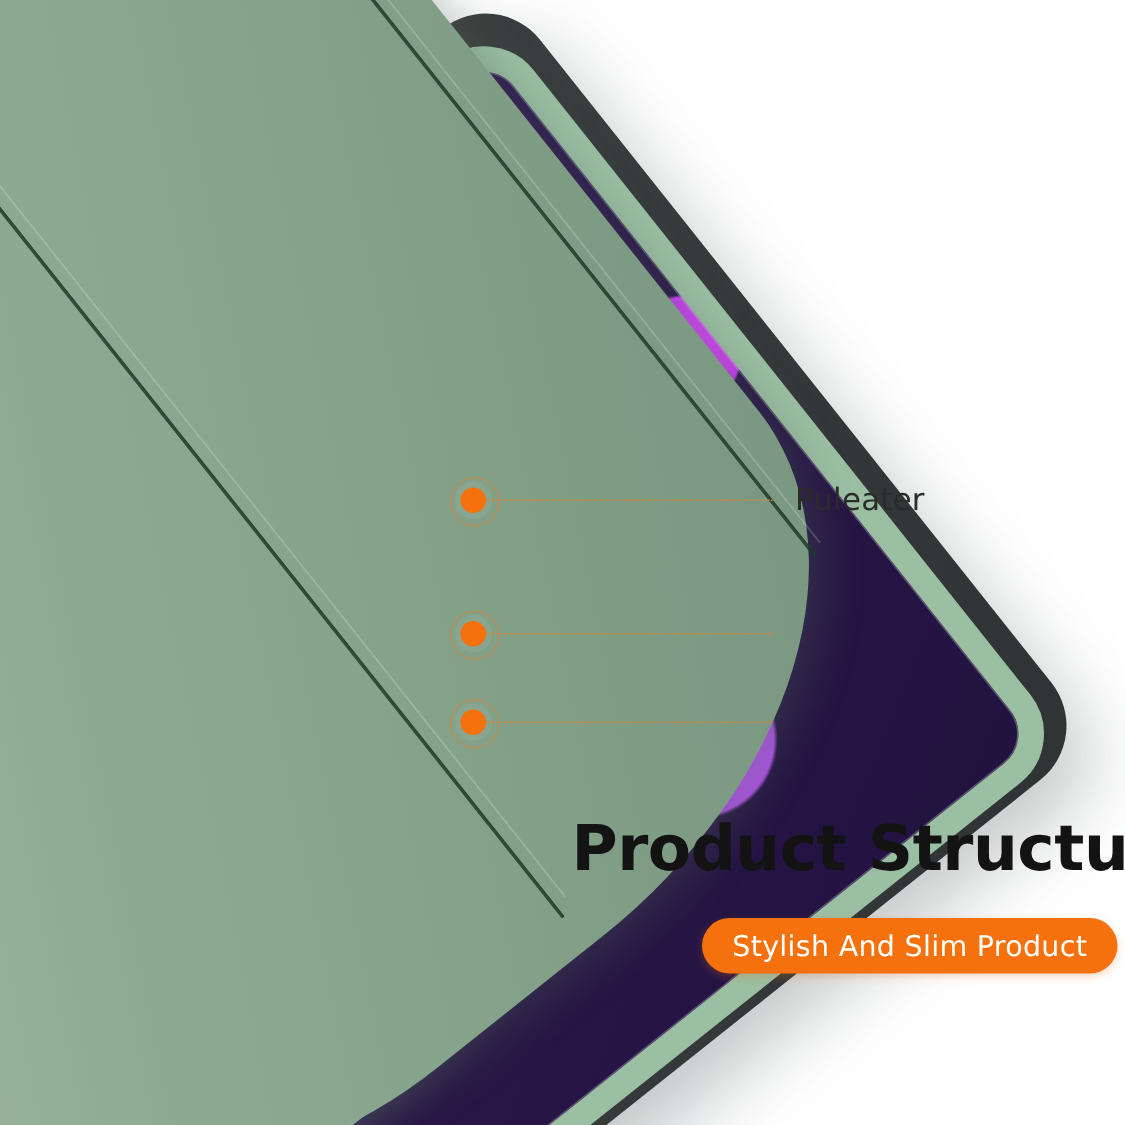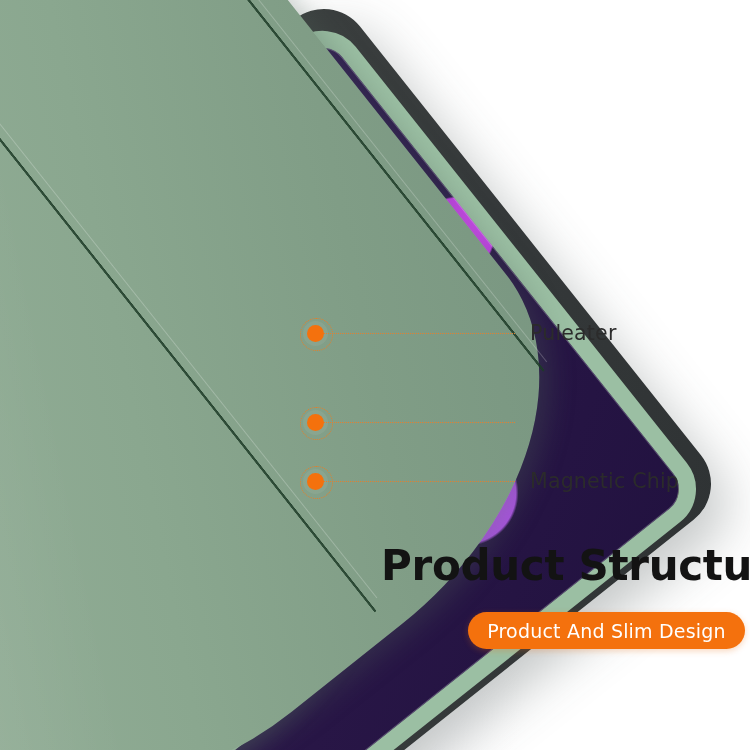--- a/index.html
+++ b/index.html
@@ -213,21 +213,20 @@
   <div class="callout-line" style="left:324px;top:333px;width:191px;"></div>
   <div class="callout-label" style="left:530px;top:321px;">Puleater</div>
 
   <div class="callout-ring" style="left:300px;top:407px;"></div>
   <div class="callout-dot" style="left:307px;top:414px;"></div>
   <div class="callout-line" style="left:324px;top:422px;width:191px;"></div>
 
   <div class="callout-ring" style="left:300px;top:466px;"></div>
   <div class="callout-dot" style="left:307px;top:473px;"></div>
   <div class="callout-line" style="left:324px;top:481px;width:191px;"></div>
-  <div class="callout-label" style="left:530px;top:469px;">Magnetic Chip</div>
 
   <div id="headline">Product Structure</div>
 
   <div id="badge">
-    <span>Product And Slim Design</span>
+    <span>Stylish And Slim Product</span>
   </div>
 
 </div>
 
 </body></html>

